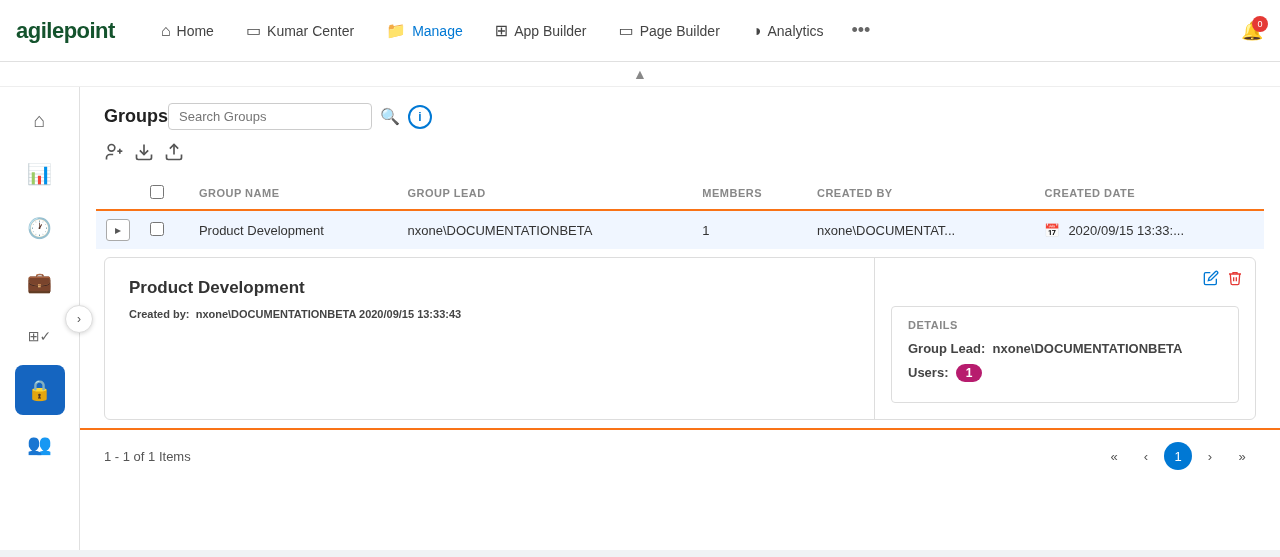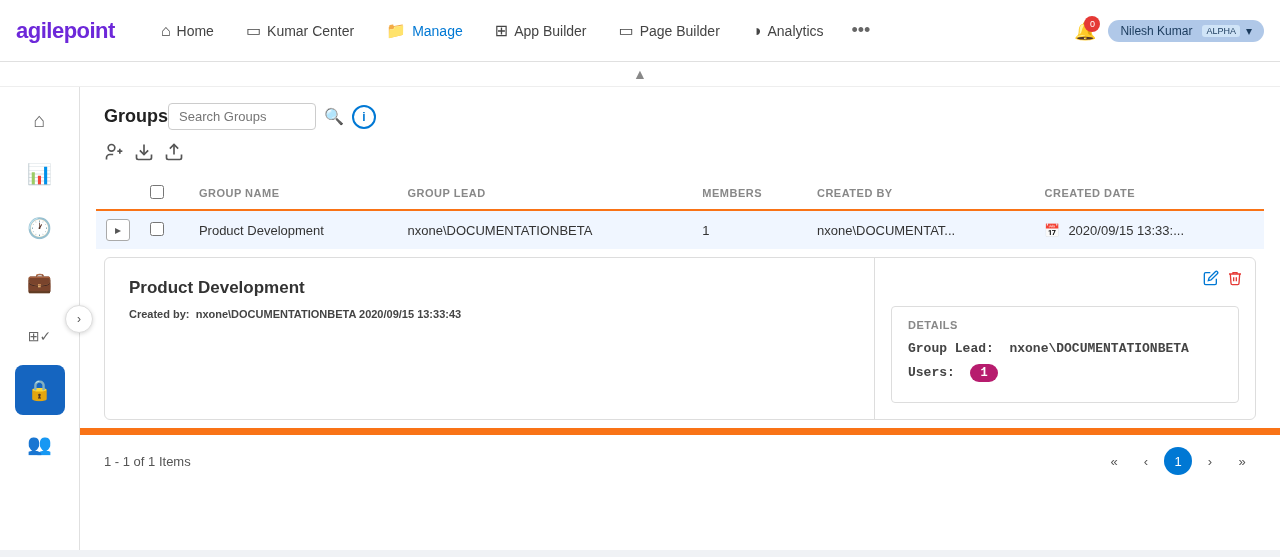--- a/index.html
+++ b/index.html
@@ -5,21 +5,21 @@
     * { box-sizing: border-box; margin: 0; padding: 0; }
     body { font-family: 'Segoe UI', Arial, sans-serif; font-size: 13px; background: #f0f2f5; color: #333; }
 
     
     .topnav {
       display: flex; align-items: center; background: #fff;
       height: 62px; padding: 0 16px; border-bottom: 1px solid #e0e0e0;
       position: relative; z-index: 10;
     }
     .logo { margin-right: 32px; }
-    .logo-text { font-size: 22px; font-weight: 700; color: #6d28d9; letter-spacing: -0.5px; }
+    .logo-text { font-size: 22px; font-weight: 700; color: #14532d; letter-spacing: -0.5px; }
     .nav-items { display: flex; align-items: center; gap: 4px; flex: 1; }
     .nav-item {
       display: flex; align-items: center; gap: 6px; padding: 8px 14px;
       cursor: pointer; color: #444; font-size: 14px; border-radius: 4px;
       text-decoration: none; white-space: nowrap;
     }
     .nav-item.active { color: #0078d4; }
     .nav-item .nav-icon { font-size: 16px; }
     .nav-more { font-size: 18px; color: #666; padding: 8px 10px; cursor: pointer; }
     .nav-right { display: flex; align-items: center; gap: 12px; margin-left: auto; }
@@ -78,21 +78,21 @@
 
     
     .groups-header {
       display: flex; align-items: center; 
       padding: 16px 24px 8px;
     }
     .groups-title { font-size: 18px; font-weight: 600; color: #222; }
     .search-area { display: flex; align-items: center; gap: 8px; }
     .search-input {
       border: 1px solid #ccc; border-radius: 4px; padding: 5px 10px;
-      font-size: 13px; width: 148px; outline: none; color: #999;
+      font-size: 13px; width: 204px; outline: none; color: #999;
     }
     .search-icon-btn { background: none; border: none; cursor: pointer; font-size: 16px; color: #555; }
     .info-icon-btn {
       background: none; border: none; cursor: pointer; font-size: 16px;
       color: #0078d4; border: 2px solid #0078d4; border-radius: 50%;
       width: 24px; height: 24px; display: flex; align-items: center;
       justify-content: center; font-weight: 700; font-size: 12px;
     }
 
     
@@ -128,32 +128,32 @@
     .detail-right { width: 380px; padding: 16px; position: relative; }
     .detail-actions {
       position: absolute; top: 12px; right: 12px;
       display: flex; gap: 8px;
     }
     .action-btn { background: none; border: none; cursor: pointer; font-size: 16px; }
     .action-btn.edit { color: #0078d4; }
     .action-btn.delete { color: #e53935; }
     .details-box { border: 1px solid #ddd; border-radius: 4px; padding: 12px 16px; margin-top: 32px; }
     .details-box-title { font-size: 11px; font-weight: 700; color: #888; letter-spacing: 0.5px; margin-bottom: 10px; }
-    .details-row { font-size: 13px; margin-bottom: 8px; color: #444; font-family: Liberation Mono, monospace; }
+    .details-row { font-size: 13px; margin-bottom: 8px; color: #444; }
     .details-row span { font-weight: 600; }
     .users-badge {
       display: inline-flex; align-items: center; justify-content: center;
       background: #b71c6e; color: #fff; border-radius: 12px;
       padding: 2px 10px; font-size: 12px; font-weight: 600; min-width: 24px;
     }
 
     
     .pagination-bar {
       display: flex; align-items: center; justify-content: space-between;
-      padding: 12px 24px; border-top: 7px solid #f97316;
+      padding: 12px 24px; border-top: 2px solid #f97316;
     }
     .pagination-info { font-size: 13px; color: #555; }
     .pagination-controls { display: flex; align-items: center; gap: 4px; }
     .page-btn {
       width: 28px; height: 28px; display: flex; align-items: center;
       justify-content: center; border: none; background: none;
       cursor: pointer; font-size: 13px; color: #555; border-radius: 4px;
     }
     .page-btn.active { background: #0078d4; color: #fff; border-radius: 50%; }
   </style>
@@ -189,25 +189,20 @@
       <span class="nav-icon">◑</span>
       <span>Analytics</span>
     </a>
     <span class="nav-more">•••</span>
   </div>
   <div class="nav-right">
     <button class="notif-btn">
       🔔
       <span class="notif-badge">0</span>
     </button>
-    <div class="user-btn">
-      <span>Nilesh Kumar</span>
-      <span class="alpha-badge">ALPHA</span>
-      <span>▾</span>
-    </div>
   </div>
 </nav>
 
 <div class="collapse-bar">
   <span class="chevron-up">▲</span>
 </div>
 
 <div class="main-layout">
 
   <aside class="sidebar">

